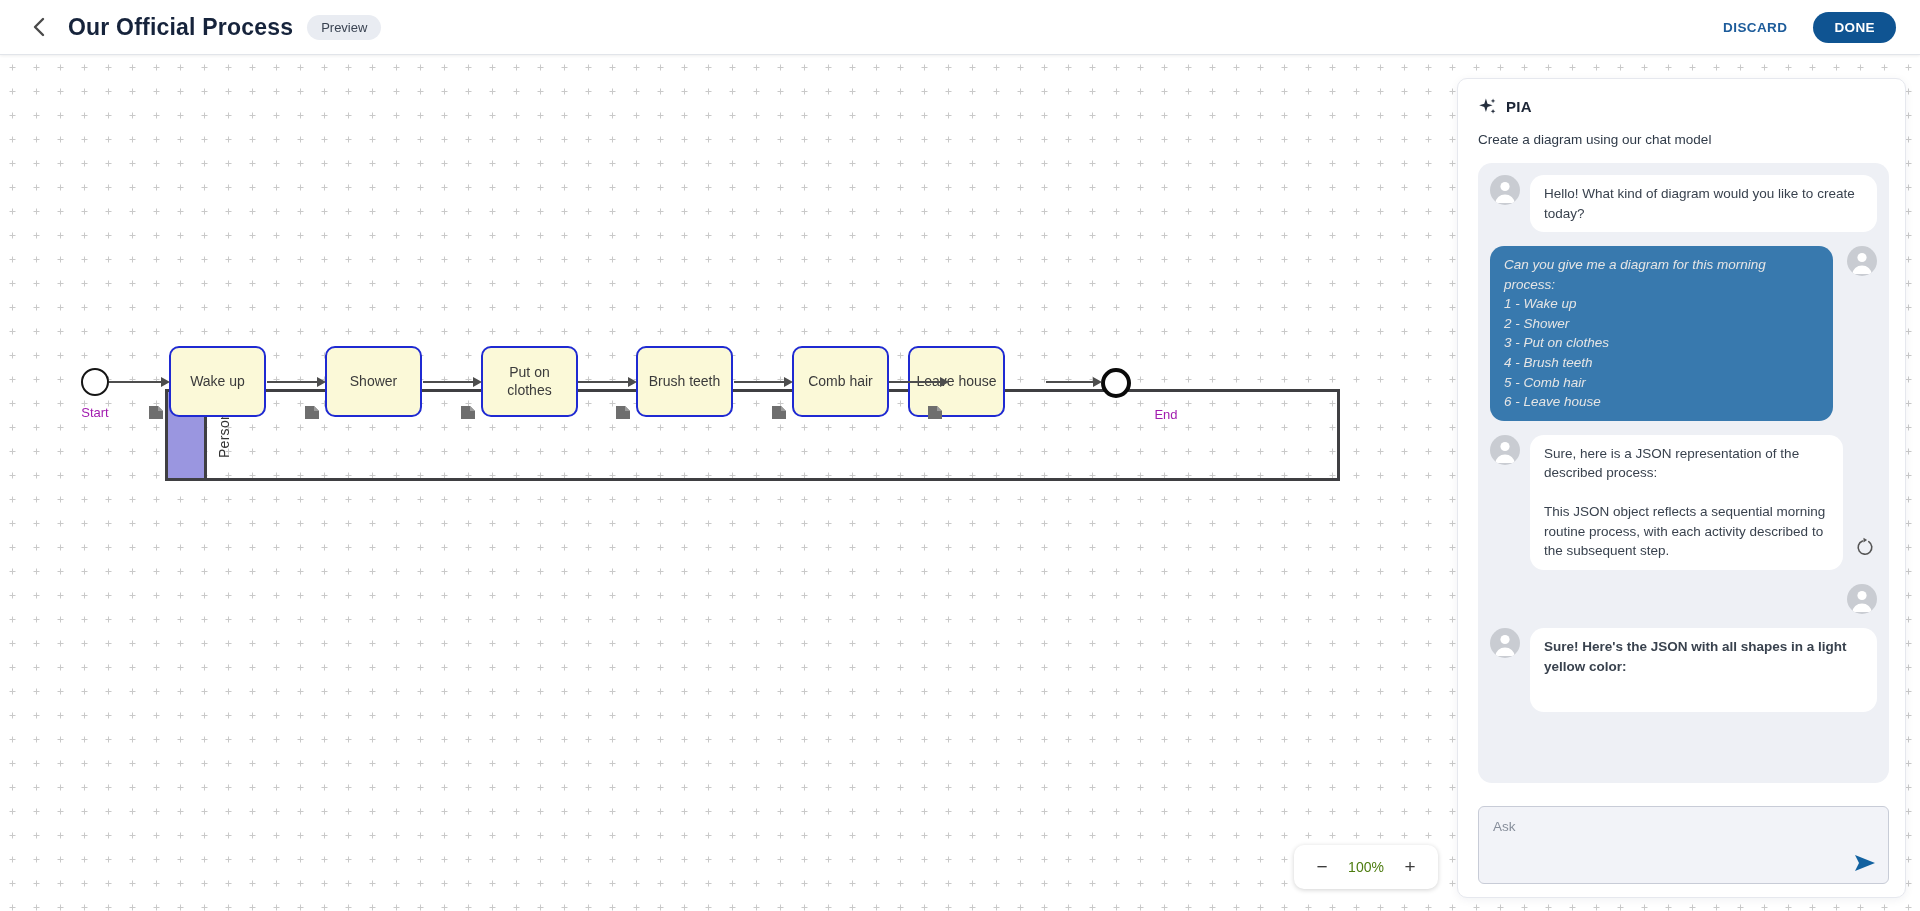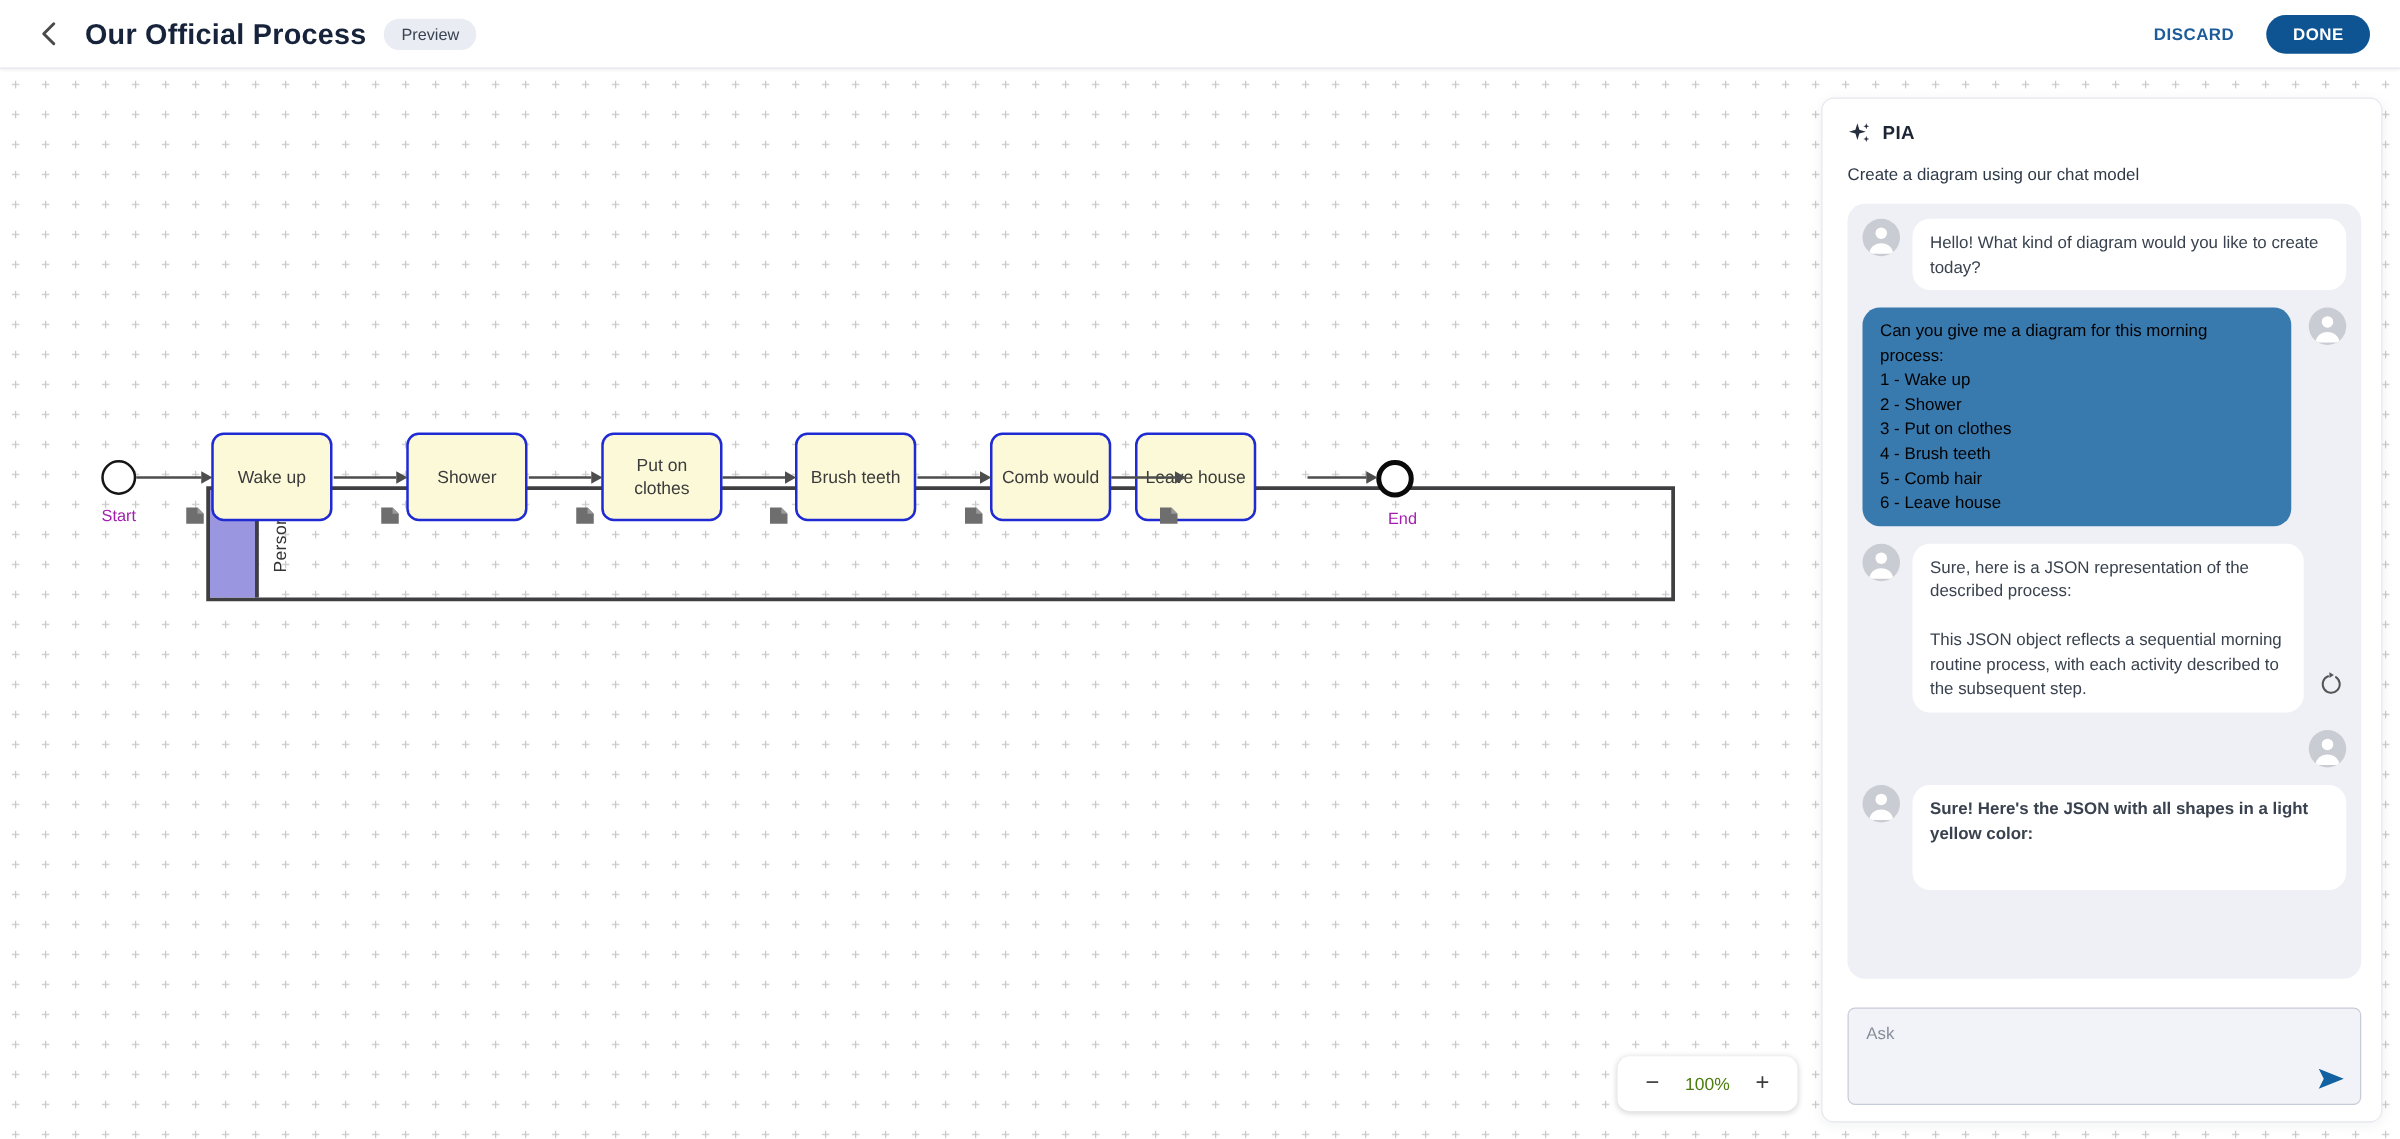--- a/index.html
+++ b/index.html
@@ -32,21 +32,21 @@
     background:#9a96e0; border-right:3px solid #3f3f42; }
   .lane-label { position:absolute; left:48px; top:50%; transform:translateY(-50%) rotate(180deg);
     writing-mode:vertical-rl; font-size:14px; color:#333; letter-spacing:.3px; }
 
   
   .event { position:absolute; background:#fff; border-radius:50%; }
   .event.start { left:81px; top:313px; width:28px; height:28px; border:2.5px solid #151515; }
   .event.end   { left:1101px; top:313px; width:30px; height:30px; border:4.5px solid #0a0a0a; }
   .event-label { position:absolute; font-size:13px; color:#a21caf; text-align:center; width:60px; }
   .event-label.start { left:65px; top:350px; }
-  .event-label.end   { left:1092px; top:352px; }
+  .event-label.end   { left:1136px; top:352px; }
 
   
   .task { position:absolute; top:291px; width:97px; height:71px; background:#fbf9d8;
     border:2px solid #1f2ad2; border-radius:10px; display:flex; align-items:center;
     justify-content:center; text-align:center; font-size:14px; color:#3b3b3b;
     line-height:1.25; padding:4px; cursor:move; }
   .task.t0{left:169px}.task.t1{left:325px}.task.t2{left:481px}
   .task.t3{left:636px}.task.t4{left:792px}.task.t5{left:908px}
 
   .doc-icon { position:absolute; top:349px; width:16px; height:16px; }
@@ -80,21 +80,21 @@
   .pia-subtitle { position:absolute; left:20px; top:53px; font-size:13.5px; color:#2f3a48; }
 
   .messages { position:absolute; left:20px; top:84px; width:411px; height:620px;
     background:#eef0f5; border-radius:14px; padding:12px; overflow:hidden; }
   .msg-row { display:flex; align-items:flex-start; gap:10px; margin-bottom:14px; }
   .avatar { width:30px; height:30px; border-radius:50%; background:#c9ccd2; flex:none;
     overflow:hidden; display:flex; align-items:center; justify-content:center; }
   .bubble { font-size:13.5px; line-height:1.45; border-radius:14px; padding:9px 14px;
     white-space:pre-line; }
   .bubble.bot { background:#fff; color:#39424e; flex:1; }
-  .bubble.user { background:#3879ae; color:#000000; flex:1; }
+  .bubble.user { background:#3879ae; color:#e5e5e5; flex:1;font-style:italic; }
   .bubble.pill { flex:none; border-radius:16px; padding:6px 14px; }
   .msg-row.user-row { justify-content:flex-end; }
   .msg-row.user-row .bubble { margin-right:4px; }
   .bubble.tall { min-height:84px;font-weight:bold; }
   .refresh-btn { border:none; background:none; cursor:pointer; align-self:flex-end;
     margin-bottom:10px; width:24px; flex:none; padding:0; }
 
   .input-wrap { position:absolute; left:20px; top:727px; width:411px; height:78px;
     background:#f2f3f8; border:1px solid #c8ccd7; border-radius:6px; }
   .ask-input { width:100%; height:100%; border:none; background:transparent; resize:none;
@@ -137,21 +137,21 @@
 
   <div class="event start"></div>
   <div class="event-label start">Start</div>
   <div class="event end"></div>
   <div class="event-label end">End</div>
 
   <div class="task t0">Wake up</div>
   <div class="task t1">Shower</div>
   <div class="task t2">Put on clothes</div>
   <div class="task t3">Brush teeth</div>
-  <div class="task t4">Comb would</div>
+  <div class="task t4">Comb hair</div>
   <div class="task t5">Leave house</div>
 
   <svg class="doc-icon d0" viewBox="0 0 16 16">
       <path d="M1 2 h9 l5 5 v8 h-14 z" fill="#6e6e6e"></path>
       <path d="M10 2 l5 5 h-5 z" fill="#9a9a9a"></path>
     </svg>
   <svg class="doc-icon d1" viewBox="0 0 16 16">
       <path d="M1 2 h9 l5 5 v8 h-14 z" fill="#6e6e6e"></path>
       <path d="M10 2 l5 5 h-5 z" fill="#9a9a9a"></path>
     </svg>

